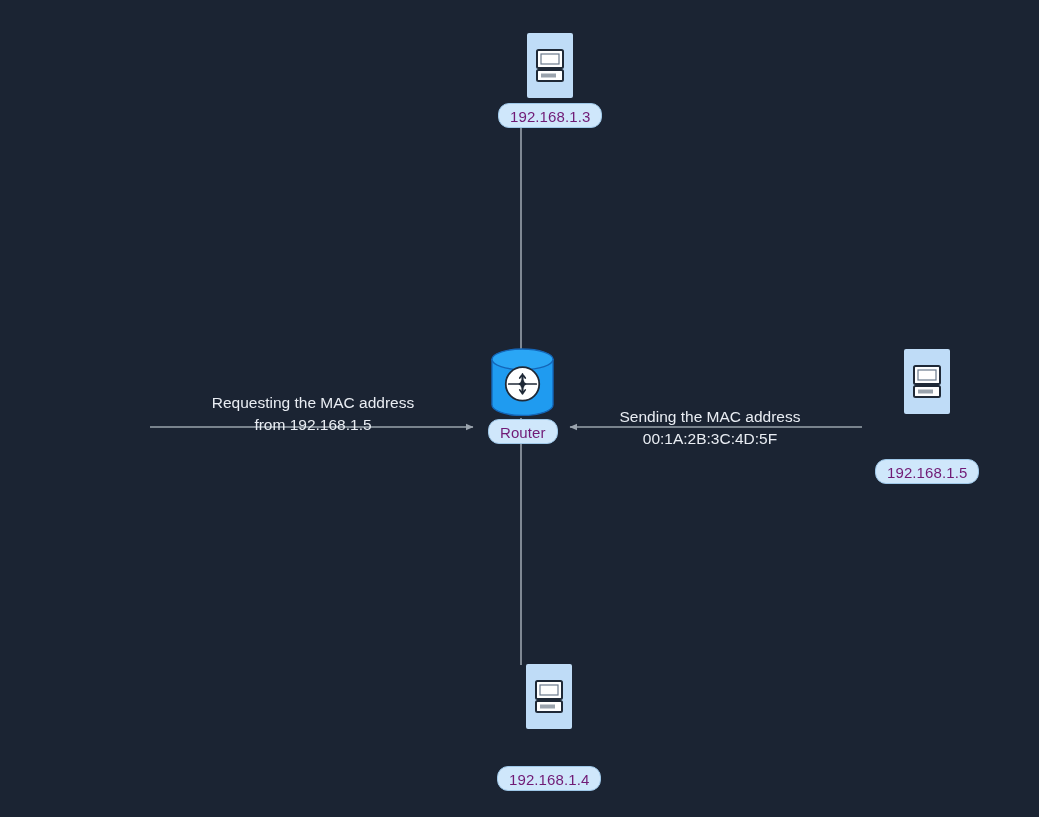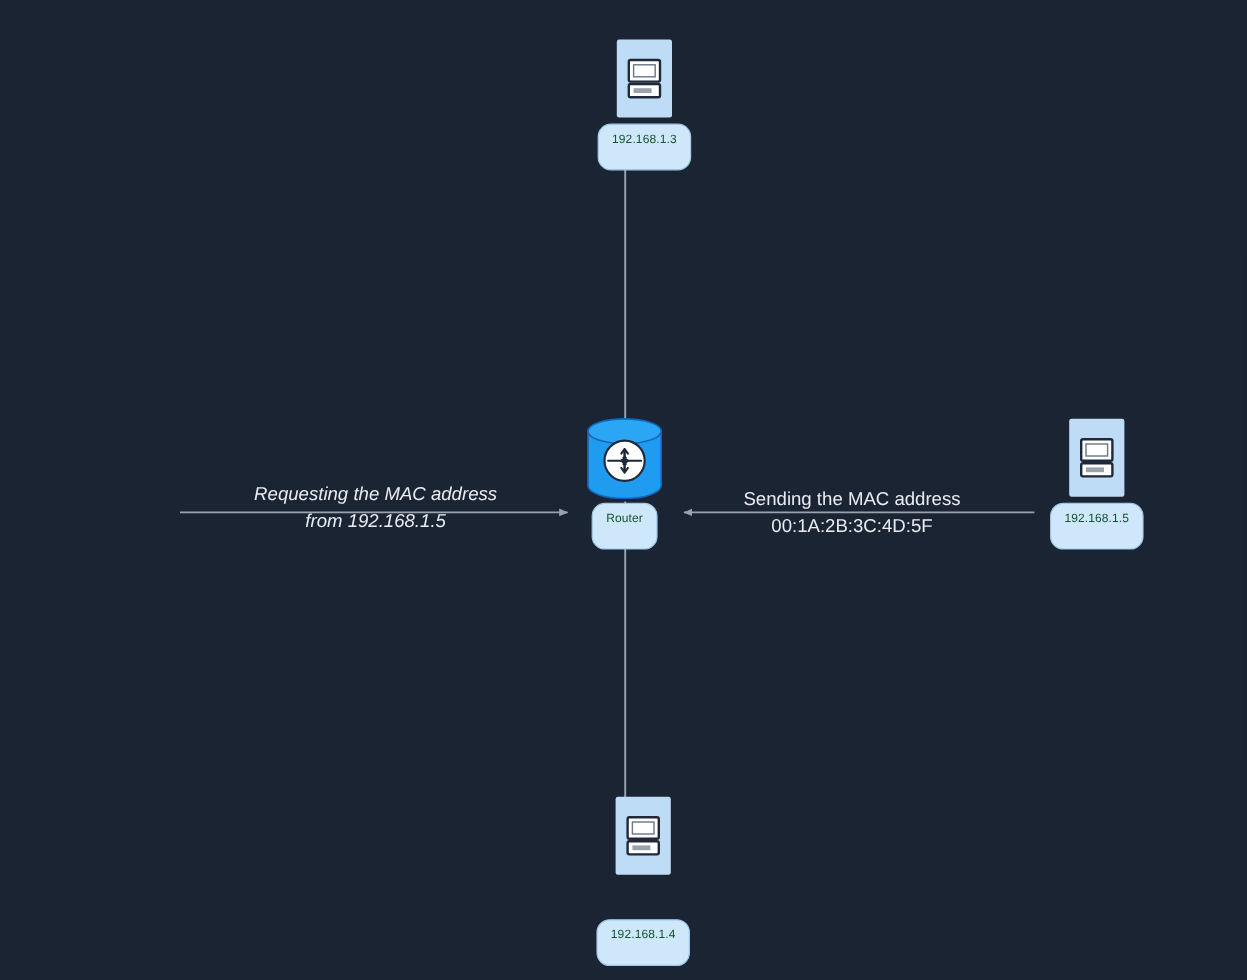--- a/index.html
+++ b/index.html
@@ -47,26 +47,26 @@
   .router-icon {
     width: 65px;
     height: 65px;
     display: flex;
     align-items: center;
     justify-content: center;
   }
   .node-label {
     margin-top: 5px;
     background: #cfe7fb;
-    color: #14532d;
+    color: #701a75;
     border: 1px solid #9ec7e8;
     border-radius: 11px;
-    font-size: 10px;
+    font-size: 15px;
     line-height: 15px;
-    padding: 5px 11px 17px 11px;
+    padding: 5px 11px 3px 11px;
     white-space: nowrap;
     letter-spacing: 0.1px;
   }
 
   
   .edge-label {
     position: absolute;
     color: #e9edf3;
     font-size: 15.5px;
     line-height: 22px;
@@ -126,21 +126,21 @@
         <path d="M33,29 L33,46 M33,46 L30.2,42 M33,46 L35.8,42" fill="none" stroke="#1f2937" stroke-width="1.7" stroke-linecap="round"></path>
 
         <path d="M47,36 L30,36 M30,36 L34,33.2 M30,36 L34,38.8" fill="none" stroke="#1f2937" stroke-width="1.7" stroke-linecap="round"></path>
 
         <path d="M19,36 L36,36 M36,36 L32,33.2 M36,36 L32,38.8" fill="none" stroke="#1f2937" stroke-width="1.7" stroke-linecap="round"></path>
       </svg>
     </div>
     <div class="node-label">Router</div>
   </div>
 
-  <div class="node" style="left:875px; top:349px;">
+  <div class="node" style="left:875px; top:349px;gap:40px;">
     <div class="host-icon">
       <svg width="32" height="40" viewBox="0 0 32 40" xmlns="http://www.w3.org/2000/svg">
         <rect x="3" y="4" width="26" height="18" rx="1.5" fill="#ffffff" stroke="#1f2937" stroke-width="2"></rect>
         <rect x="7" y="8" width="18" height="10" fill="#ffffff" stroke="#6b7a8d" stroke-width="1.2"></rect>
         <rect x="3" y="24" width="26" height="11" rx="1.5" fill="#ffffff" stroke="#1f2937" stroke-width="2"></rect>
         <rect x="7" y="27.5" width="15" height="4" fill="#9aa3ad"></rect>
       </svg>
     </div>
     <div class="node-label">192.168.1.5</div>
   </div>
@@ -150,21 +150,21 @@
       <svg width="32" height="40" viewBox="0 0 32 40" xmlns="http://www.w3.org/2000/svg">
         <rect x="3" y="4" width="26" height="18" rx="1.5" fill="#ffffff" stroke="#1f2937" stroke-width="2"></rect>
         <rect x="7" y="8" width="18" height="10" fill="#ffffff" stroke="#6b7a8d" stroke-width="1.2"></rect>
         <rect x="3" y="24" width="26" height="11" rx="1.5" fill="#ffffff" stroke="#1f2937" stroke-width="2"></rect>
         <rect x="7" y="27.5" width="15" height="4" fill="#9aa3ad"></rect>
       </svg>
     </div>
     <div class="node-label">192.168.1.4</div>
   </div>
 
-  <div class="edge-label" style="left:190px; top:402px; width:246px;font-style:italic;">
+  <div class="edge-label" style="left:190px; top:392px; width:246px;">
     <div>Requesting the MAC address</div>
     <div>from 192.168.1.5</div>
   </div>
 
   <div class="edge-label" style="left:595px; top:406px; width:230px;text-align:center;">
     <div>Sending the MAC address</div>
     <div>00:1A:2B:3C:4D:5F</div>
   </div>
 
 </div>

